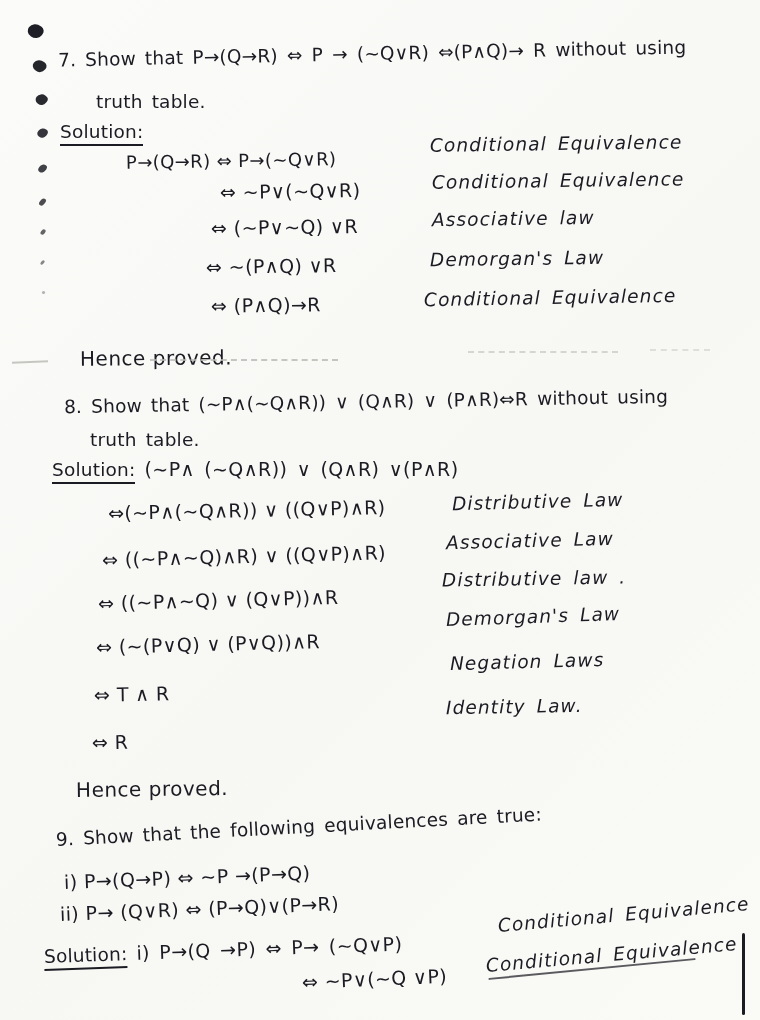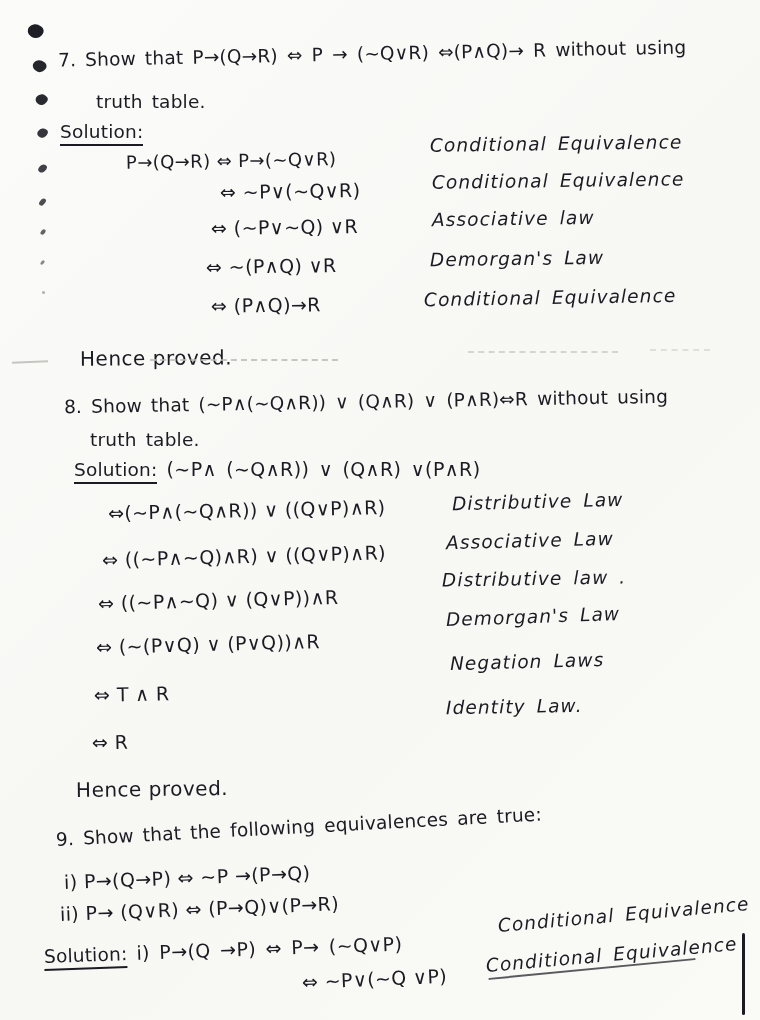--- a/index.html
+++ b/index.html
@@ -61,21 +61,21 @@
   <div class="hw reason" style="left:424px;top:288px;transform:rotate(-1deg)">Conditional Equivalence</div>
 
   <div class="hw footer-line" style="left:80px;top:347px;transform:rotate(-.5deg)">Hence proved.</div>
   <div class="solidash" style="left:12px;top:361px;width:36px;opacity:.55;transform:rotate(-2deg)"></div>
   <div class="dash" style="left:150px;top:359px;width:188px;opacity:.8"></div>
   <div class="dash" style="left:468px;top:351px;width:150px;opacity:.55"></div>
   <div class="dash" style="left:650px;top:349px;width:60px;opacity:.4"></div>
 
   <div class="hw header" style="left:64px;top:392px;transform:rotate(-1deg)">8. Show that (∼P∧(∼Q∧R)) ∨ (Q∧R) ∨ (P∧R)⇔R  without using</div>
   <div class="hw header" style="left:90px;top:430px">truth table.</div>
-  <div class="hw header" style="left:74px;top:459px">
+  <div class="hw header" style="left:52px;top:459px">
     <span class="ul">Solution:</span>
     <span class="formula">(∼P∧ (∼Q∧R)) ∨ (Q∧R) ∨(P∧R)</span>
   </div>
 
   <div class="hw formula" style="left:108px;top:500px;transform:rotate(-1.2deg)">⇔(∼P∧(∼Q∧R)) ∨ ((Q∨P)∧R)</div>
   <div class="hw reason" style="left:452px;top:492px;transform:rotate(-1.5deg)">Distributive Law</div>
 
   <div class="hw formula" style="left:102px;top:546px;transform:rotate(-1.5deg)">⇔ ((∼P∧∼Q)∧R) ∨ ((Q∨P)∧R)</div>
   <div class="hw reason" style="left:446px;top:531px;transform:rotate(-1.5deg)">Associative Law</div>
 

